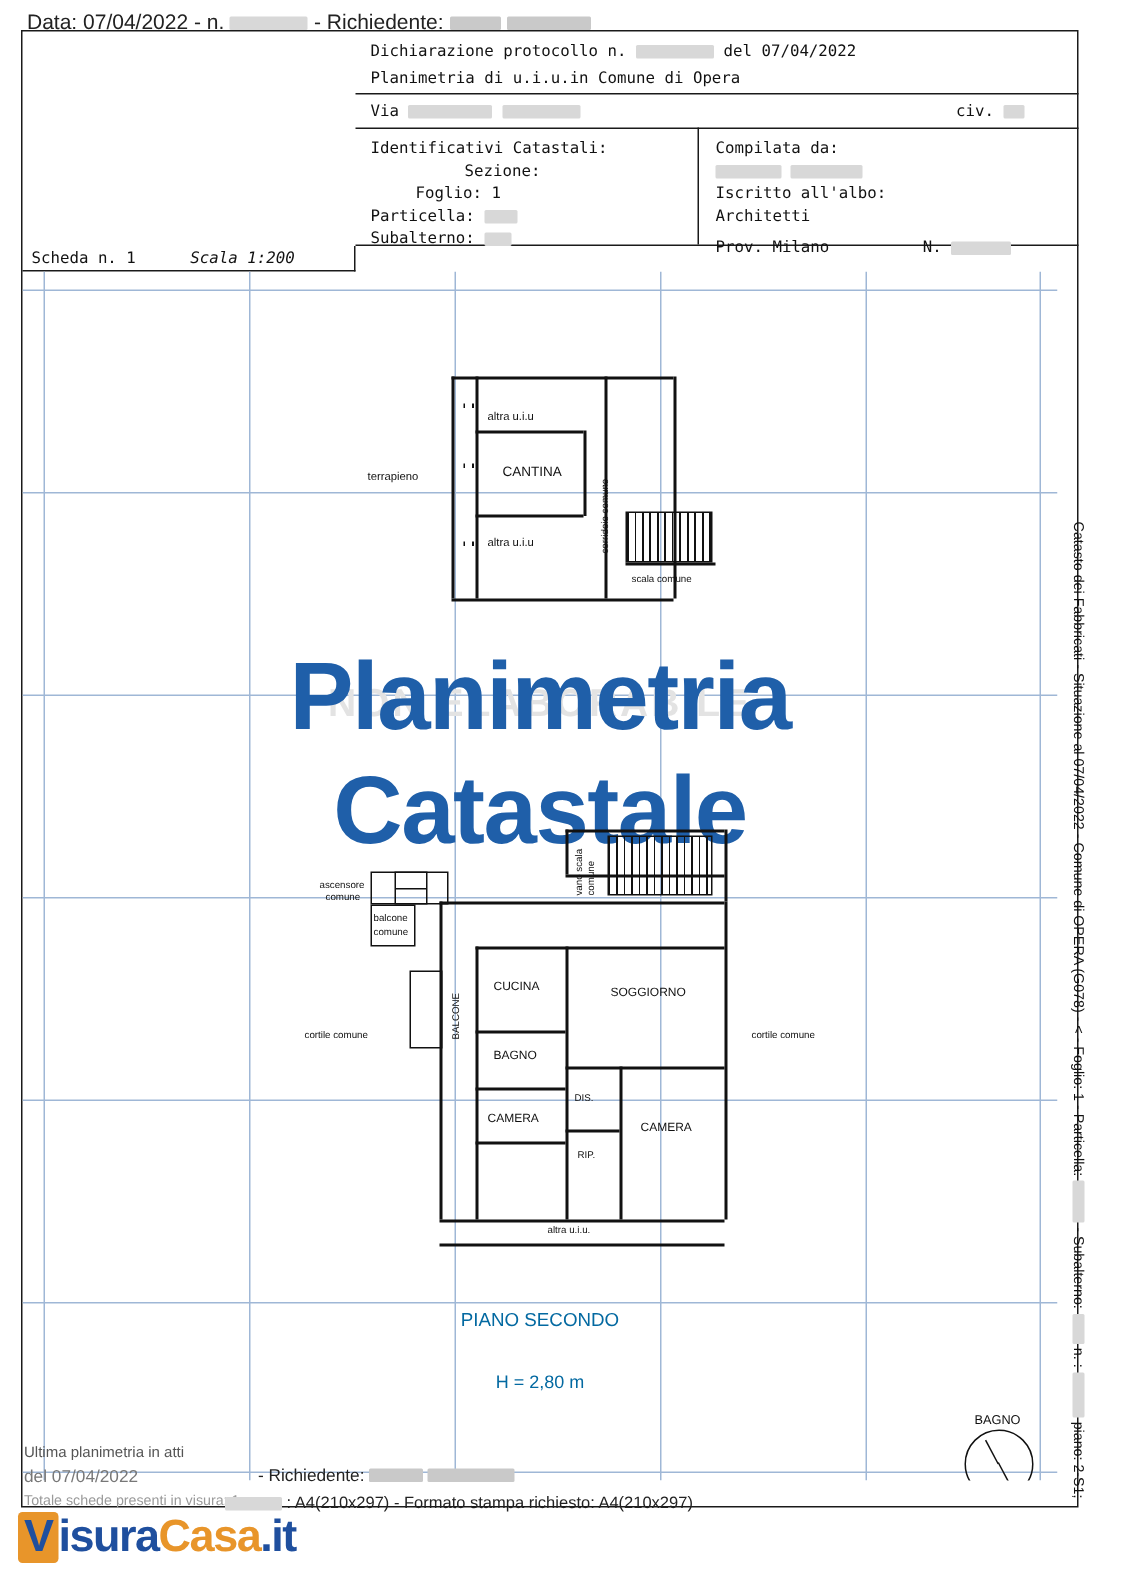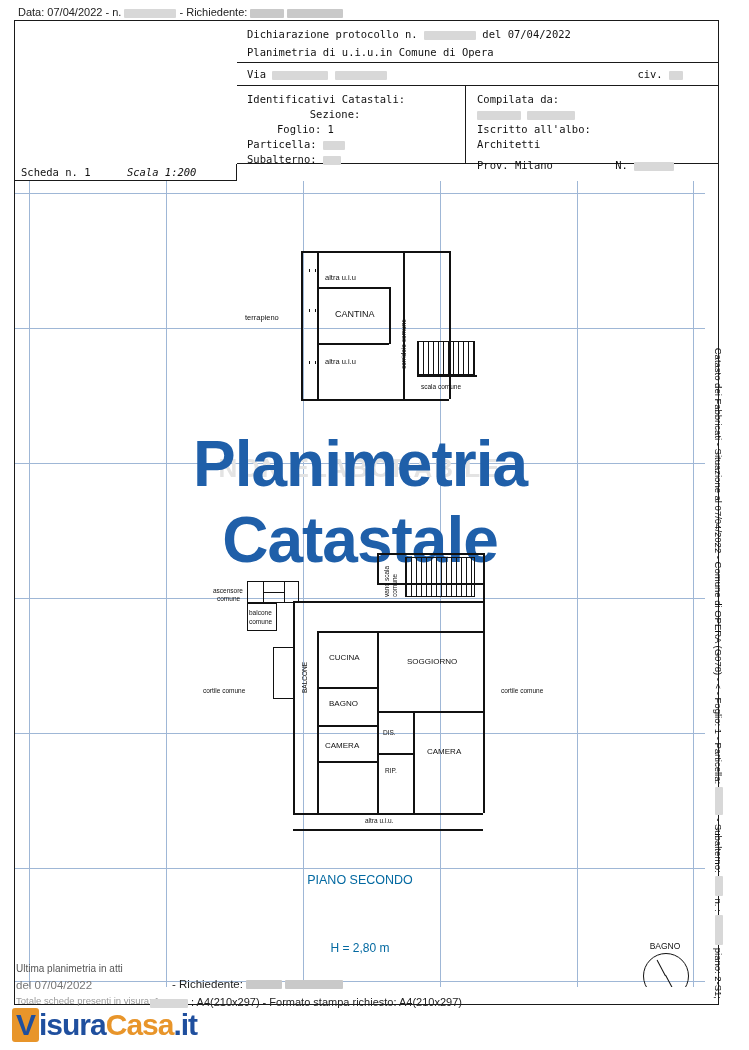--- a/index.html
+++ b/index.html
@@ -8,21 +8,21 @@
     background:#ffffff;
     font-family:"Liberation Sans", sans-serif;
     position:relative;
     overflow:hidden;
     color:#111;
   }
   .page{position:absolute;inset:0;}
 
   
   .top-line{
-    position:absolute;left:18px;top:6px;font-size:11px;color:#222;
+    position:absolute;left:18px;top:6px;font-size:14px;color:#222;
     white-space:nowrap;
   }
   .redact{
     display:inline-block;background:#d8d8d8;vertical-align:middle;height:9px;
     border-radius:1px;
   }
   .redact.dark{background:#c9c9c9;}
 
   
   .frame{
@@ -111,21 +111,21 @@
     position:absolute;
     background:repeating-linear-gradient(90deg,#111 0 1px,transparent 1px 5px);
     border:1px solid #111;box-sizing:border-box;
   }
   .box{position:absolute;border:1px solid #111;box-sizing:border-box;}
 
   .caption{
     position:absolute;width:690px;text-align:center;font-size:12.5px;color:#0369a1;
   }
   .cap1{top:692px;}
-  .cap2{top:760px;font-size:12px;text-align:center;}
+  .cap2{top:733px;font-size:12px;text-align:center;}
 
   
   .nord{position:absolute;left:628px;top:760px;}
   .nord .t{font-size:8.5px;text-align:center;width:44px;}
   .rose{
     position:relative;width:44px;height:44px;border:1px solid #111;border-radius:50%;
     margin-top:2px;
   }
   .rose .needle{
     position:absolute;left:21px;top:4px;width:1px;height:18px;background:#111;

